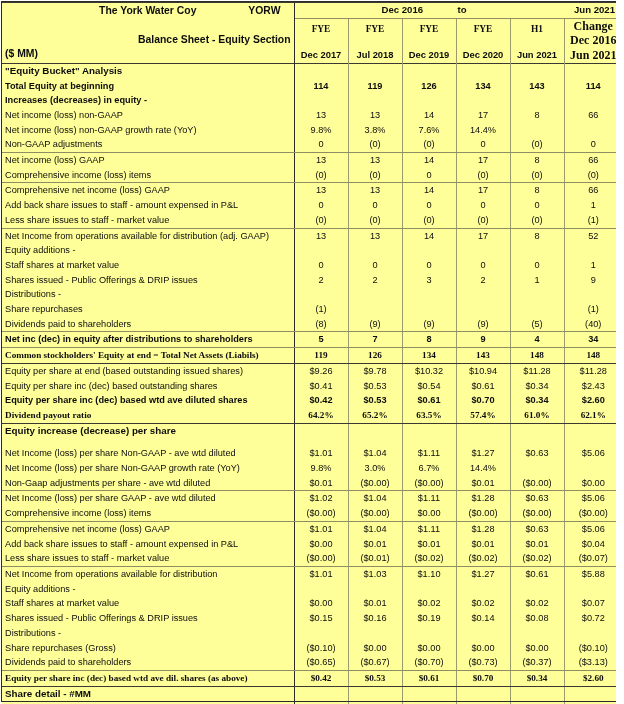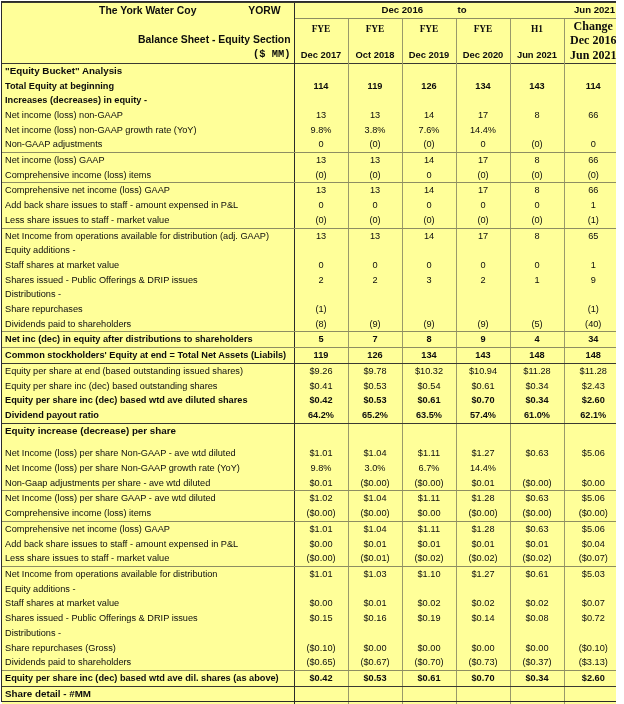--- a/index.html
+++ b/index.html
@@ -38,21 +38,21 @@
   .lgt{background:#ffffcc;}
   .hl{background:#ffff99;margin-left:20px;}
   .pale{background:#fcfcdf;}
 
   
   .vl{border-left:1px solid #9a9a6a;}
   .vlk{border-left:1.4px solid #2b2b2b;}
 
   
   .tb-top{border-top:1.2px solid #3a3a32;}
-  .tb-bot{border-bottom:1.2px solid #3a3a32;}
+  .tb-bot{border-bottom:1.2px solid #3a3a32;font-family:Liberation Serif, serif;}
   .thin-top{border-top:1px solid #8e8e62;font-family:Liberation Serif, serif;}
   .thin-bot{border-bottom:1px solid #8e8e62;}
 
   
   .frame{
     position:absolute;left:1px;top:1px;
     width:621px;height:701px;
     border:1.6px solid #2b2b2b;box-sizing:border-box;
     pointer-events:none;
   }
@@ -93,21 +93,21 @@
         <col class="c-data">
         <col class="c-chg">
     </colgroup>
     <tbody id="tbody">
         <tr>
           <td class="titlecell tb-top" rowspan="3" style="vertical-align: middle;">
             <div style="line-height: 14.5px; position: relative;">
               <div style="position: relative; text-align: center;"><span>The York Water Coy</span><span style="position: absolute; right: 10px; top: 0px; font-weight: bold; text-align: center;">YORW</span></div>
               <div>&nbsp;</div>
               <div style="text-align: right;">Balance Sheet  - Equity Section</div>
-              <div style="text-align: right; font-family: Liberation Mono, monospace;">($ MM)</div>
+              <div style="text-align: left;">($ MM)</div>
             </div>
           </td>
           <td class="hdr-span vlk tb-top" colspan="6">
             <div style="position: relative; height: 14.7px;">
               <span style="position: absolute; left: 84px;">Dec 2016</span>
               <span style="position: absolute; left: 160px;">to</span>
               <span style="position: absolute; right: 4px;">Jun 2021</span>
             </div>
           </td>
         </tr>
@@ -120,21 +120,21 @@
           <td class="hdr-chg vl thin-top" rowspan="2" style="vertical-align: middle;">
             <div style="line-height: 14.7px; text-align: center;">
               <div>Change</div>
               <div>Dec 2016</div>
               <div>Jun 2021</div>
             </div>
           </td>
         </tr>
         <tr>
           <td class="hdr-fye vlk" style="vertical-align: bottom;">Dec 2017</td>
-          <td class="hdr-fye vl" style="vertical-align: bottom;">Oct 2018</td>
+          <td class="hdr-fye vl" style="vertical-align: bottom;">Jul 2018</td>
           <td class="hdr-fye vl" style="vertical-align: bottom;">Dec 2019</td>
           <td class="hdr-fye vl" style="vertical-align: bottom;">Dec 2020</td>
           <td class="hdr-fye vl" style="vertical-align: bottom;">Jun 2021</td>
         </tr>
         <tr>
           <td class="sec-title tb-top">"Equity Bucket" Analysis</td>
           <td class="num vlk tb-top"></td>
           <td class="num vl tb-top"></td>
           <td class="num vl tb-top"></td>
           <td class="num vl tb-top"></td>
@@ -231,21 +231,21 @@
           <td class="num vl thin-bot">(0)</td>
           <td class="num vl thin-bot">(1)</td>
         </tr>
         <tr>
           <td class="indent2">Net Income from operations available for distribution (adj. GAAP)</td>
           <td class="num vlk">13</td>
           <td class="num vl">13</td>
           <td class="num vl">14</td>
           <td class="num vl">17</td>
           <td class="num vl">8</td>
-          <td class="num vl">65</td>
+          <td class="num vl">52</td>
         </tr>
         <tr>
           <td class="indent2">Equity additions -</td>
           <td class="num vlk"></td>
           <td class="num vl"></td>
           <td class="num vl"></td>
           <td class="num vl"></td>
           <td class="num vl"></td>
           <td class="num vl"></td>
         </tr>
@@ -438,21 +438,21 @@
           <td class="num vl lgt thin-bot">($0.02)</td>
           <td class="num vl lgt thin-bot">($0.07)</td>
         </tr>
         <tr>
           <td class="indent2 lgt">Net Income from operations available for distribution</td>
           <td class="num vlk lgt">$1.01</td>
           <td class="num vl lgt">$1.03</td>
           <td class="num vl lgt">$1.10</td>
           <td class="num vl lgt">$1.27</td>
           <td class="num vl lgt">$0.61</td>
-          <td class="num vl lgt">$5.03</td>
+          <td class="num vl lgt">$5.88</td>
         </tr>
         <tr>
           <td class="indent2 lgt">Equity additions -</td>
           <td class="num vlk lgt"></td>
           <td class="num vl lgt"></td>
           <td class="num vl lgt"></td>
           <td class="num vl lgt"></td>
           <td class="num vl lgt"></td>
           <td class="num vl lgt"></td>
         </tr>

